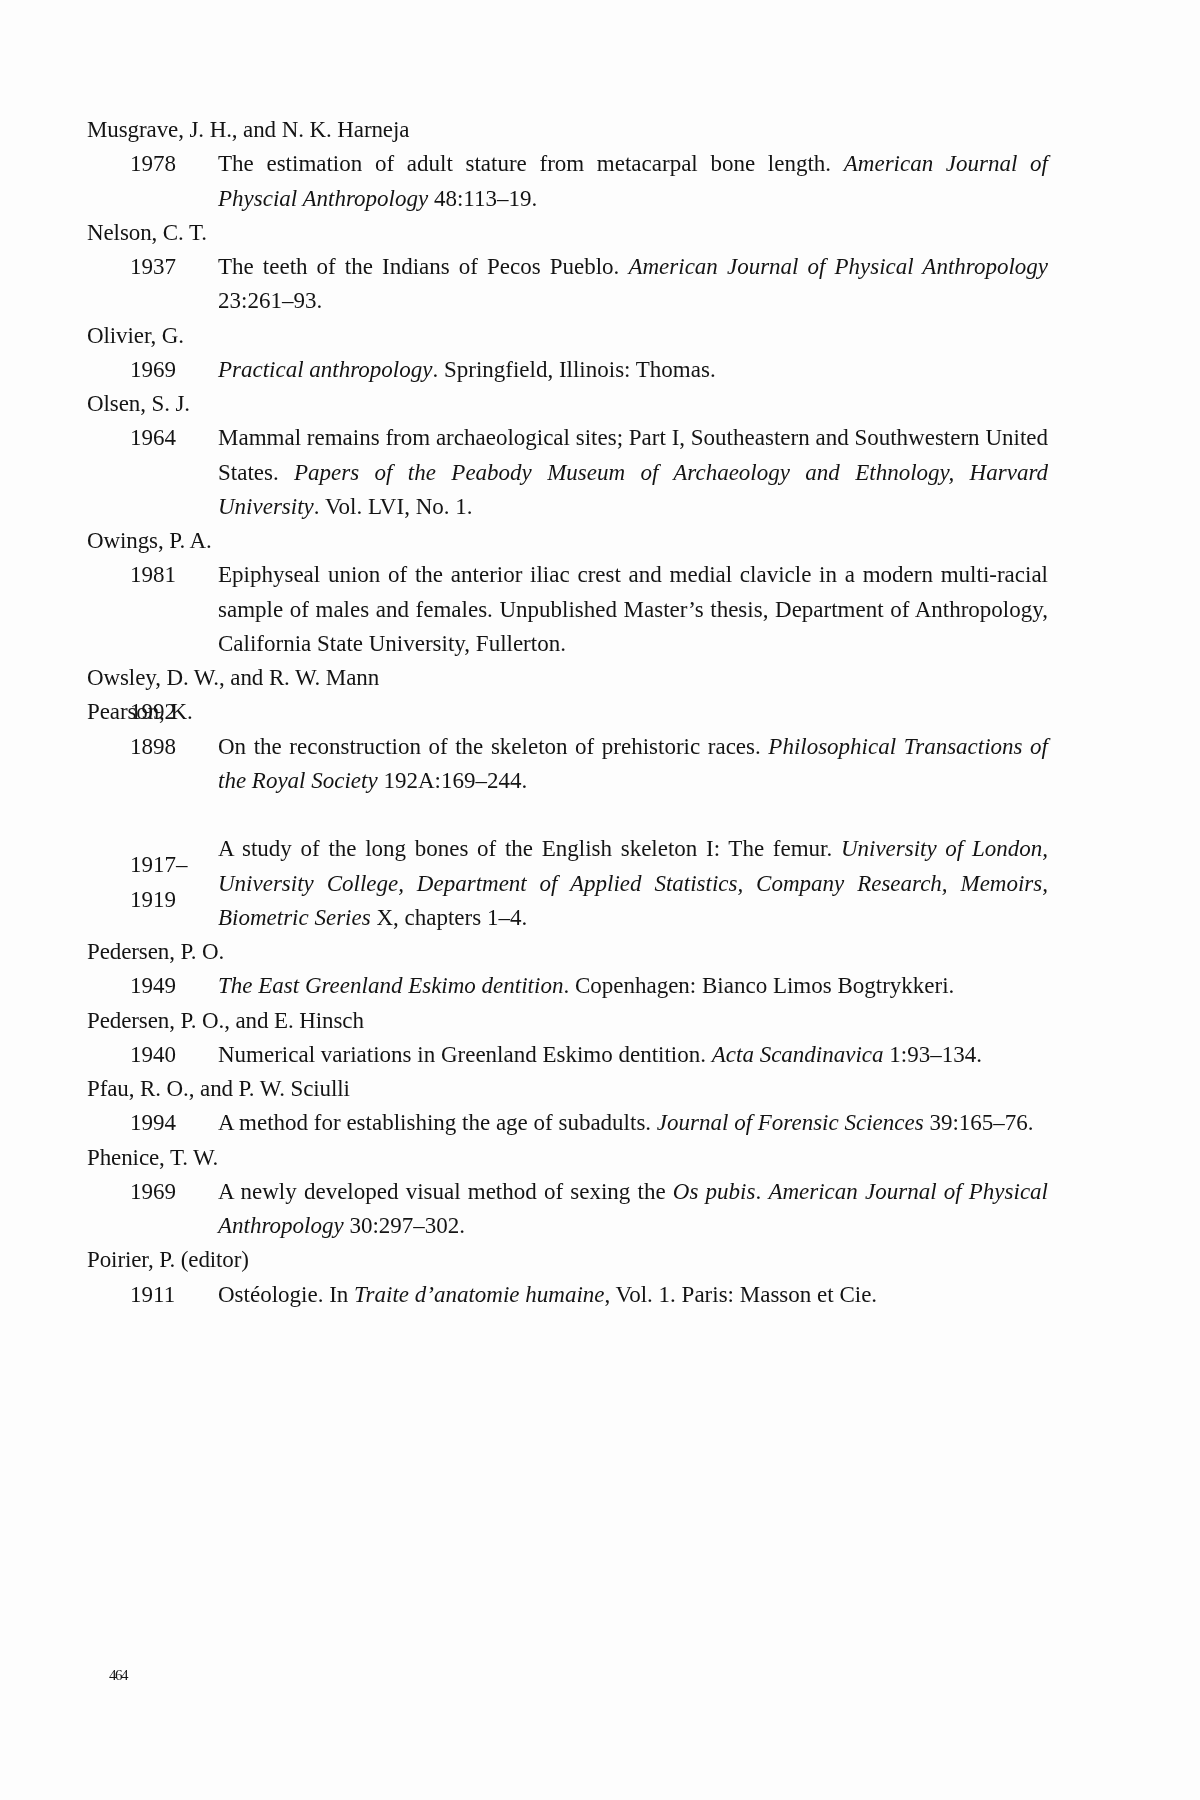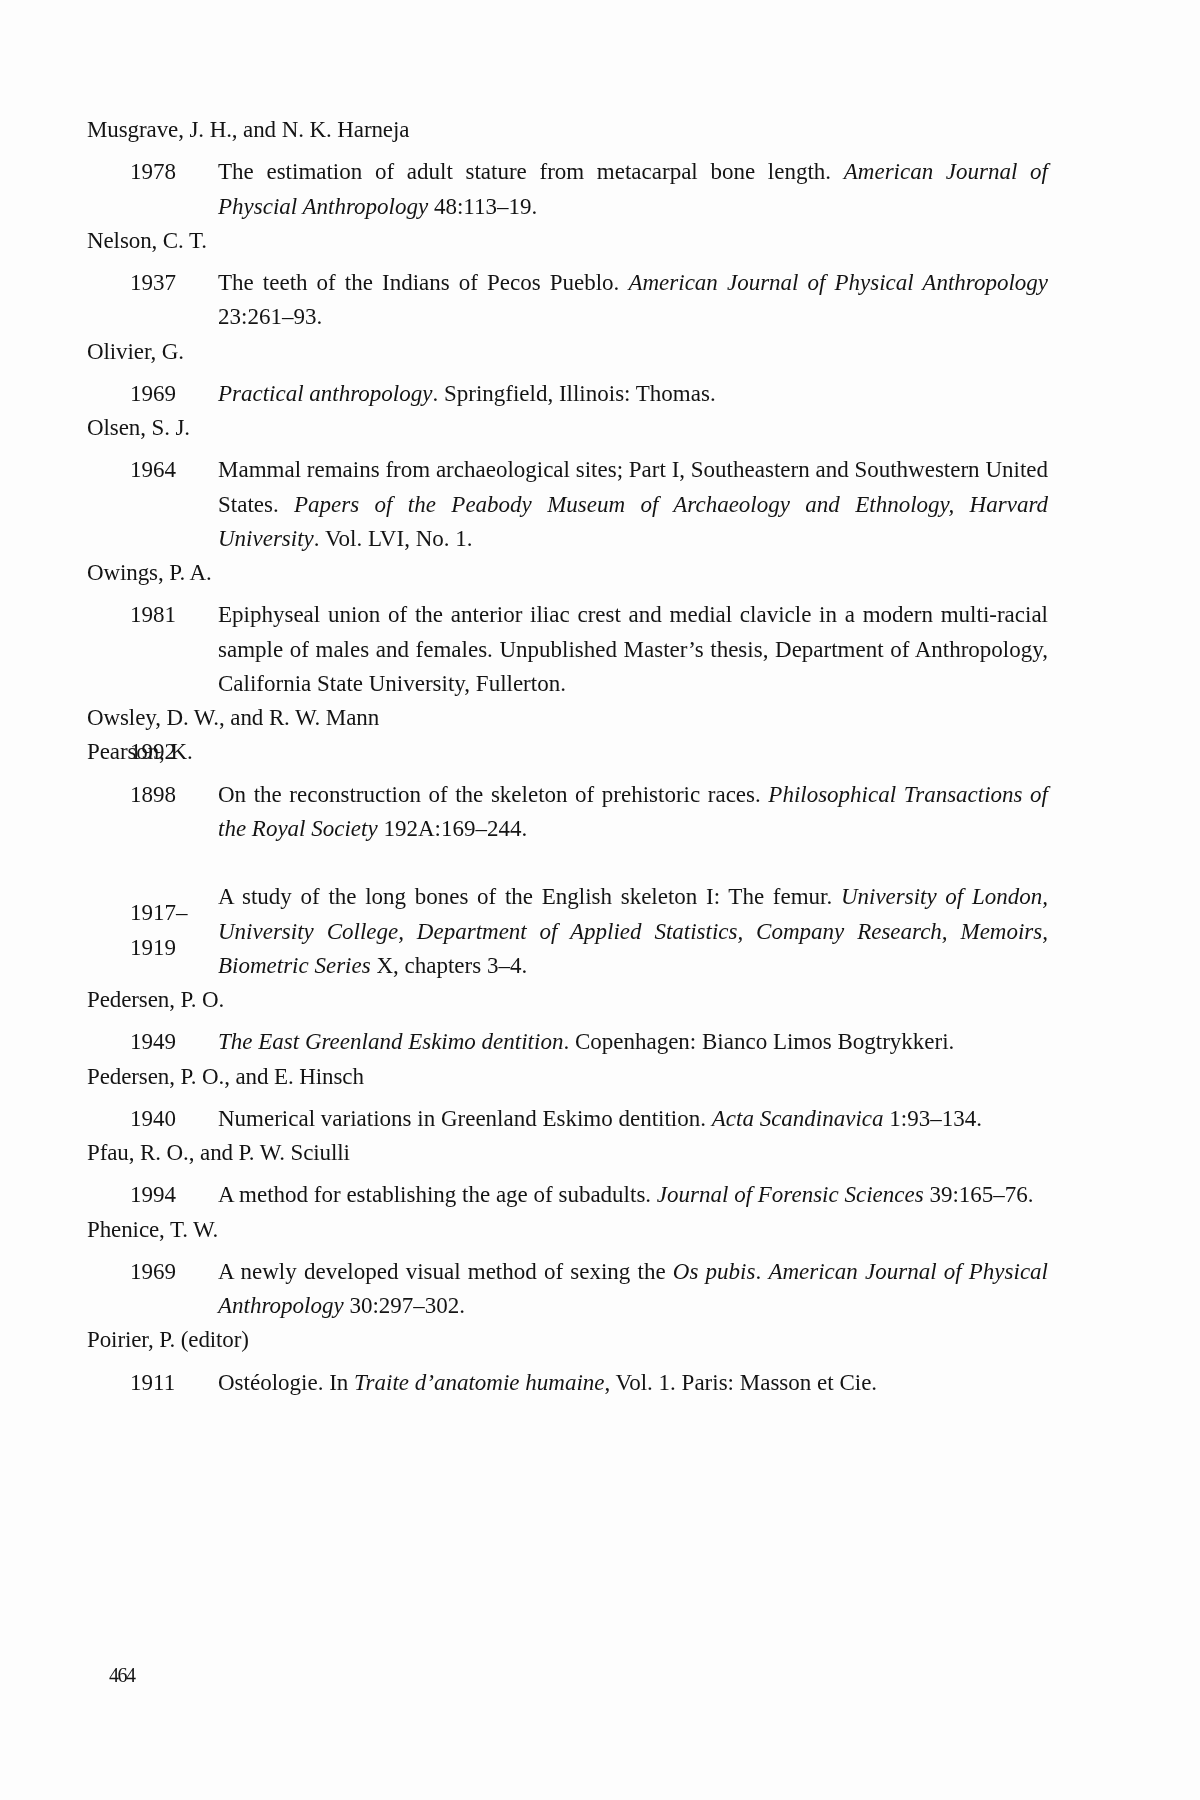--- a/index.html
+++ b/index.html
@@ -51,31 +51,30 @@
     top: 16px;
   }
   .year-block span {
     display: block;
   }
   .body {
     display: block;
     margin-left: 131px;
     text-align: justify;
     text-align-last: left;
-    margin-top: 8px;
   }
   .body.stacked {
     margin-top: 34.25px;
   }
   .it { font-style: italic; }
   .page-number {
     position: absolute;
     left: 109px;
     top: 1662px;
-    font-size: 20px;
+    font-size: 15px;
     line-height: 26px;
     letter-spacing: -1.5px;
   }
 </style>
 </head>
 <body>
 
 <div class="page">
   <div class="refs" id="refs">
       <div>
@@ -123,21 +122,21 @@
         <div class="author">Pearson, K.</div>
         <div class="entry">
           <span class="year">1898</span>
           <div class="body"><span>On the reconstruction of the skeleton of prehistoric races. </span><span class="it">Philosophical Transactions of the Royal Society</span><span> 192A:169–244.</span></div>
         </div>
         <div class="entry">
           <div class="year-block">
             <span>1917–</span>
             <span>1919</span>
           </div>
-          <div class="body stacked"><span>A study of the long bones of the English skeleton I: The femur. </span><span class="it">University of London, University College, Department of Applied Statistics, Company Research, Memoirs, Biometric Series</span><span> X, chapters 3–4.</span></div>
+          <div class="body stacked"><span>A study of the long bones of the English skeleton I: The femur. </span><span class="it">University of London, University College, Department of Applied Statistics, Company Research, Memoirs, Biometric Series</span><span> X, chapters 1–4.</span></div>
         </div>
       </div>
       <div>
         <div class="author">Pedersen, P. O.</div>
         <div class="entry">
           <span class="year">1949</span>
           <div class="body"><span class="it">The East Greenland Eskimo dentition</span><span>. Copenhagen: Bianco Limos Bogtrykkeri.</span></div>
         </div>
       </div>
       <div>

